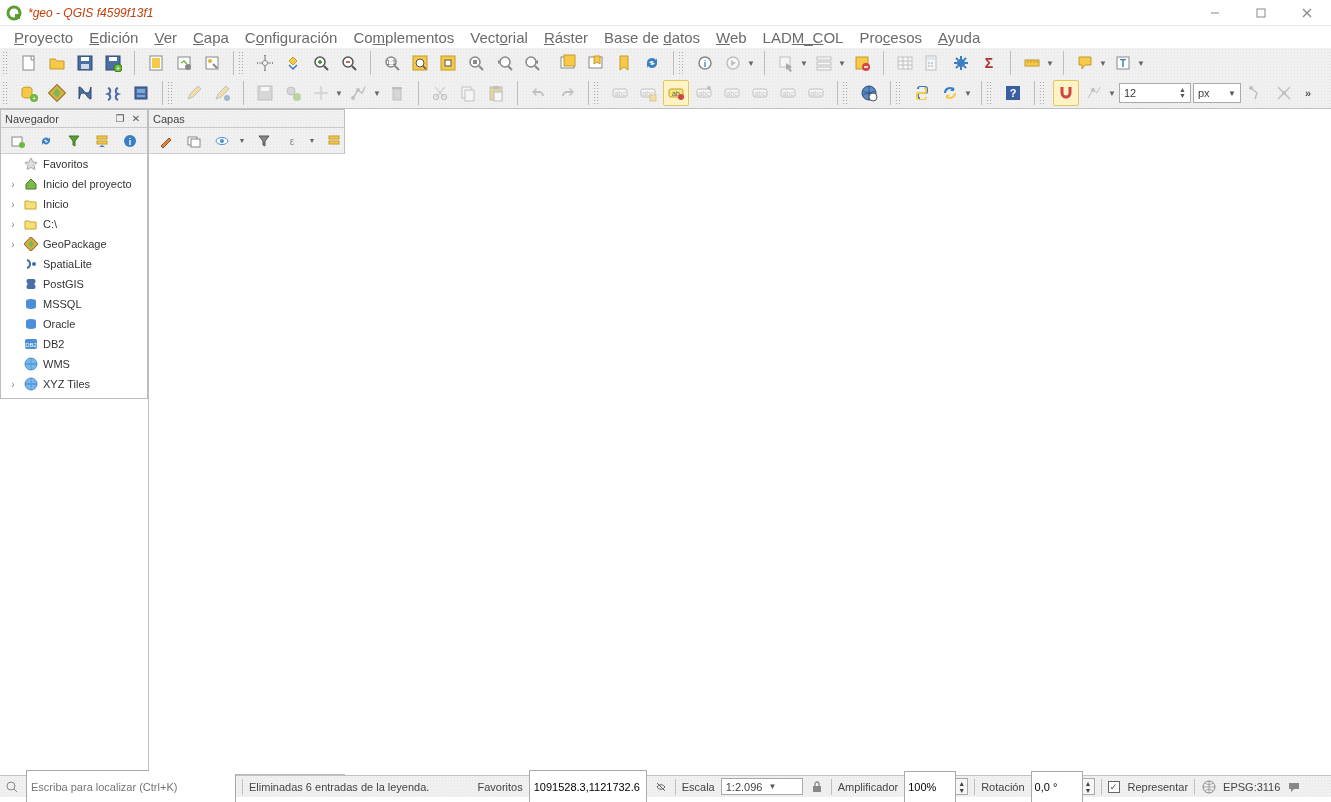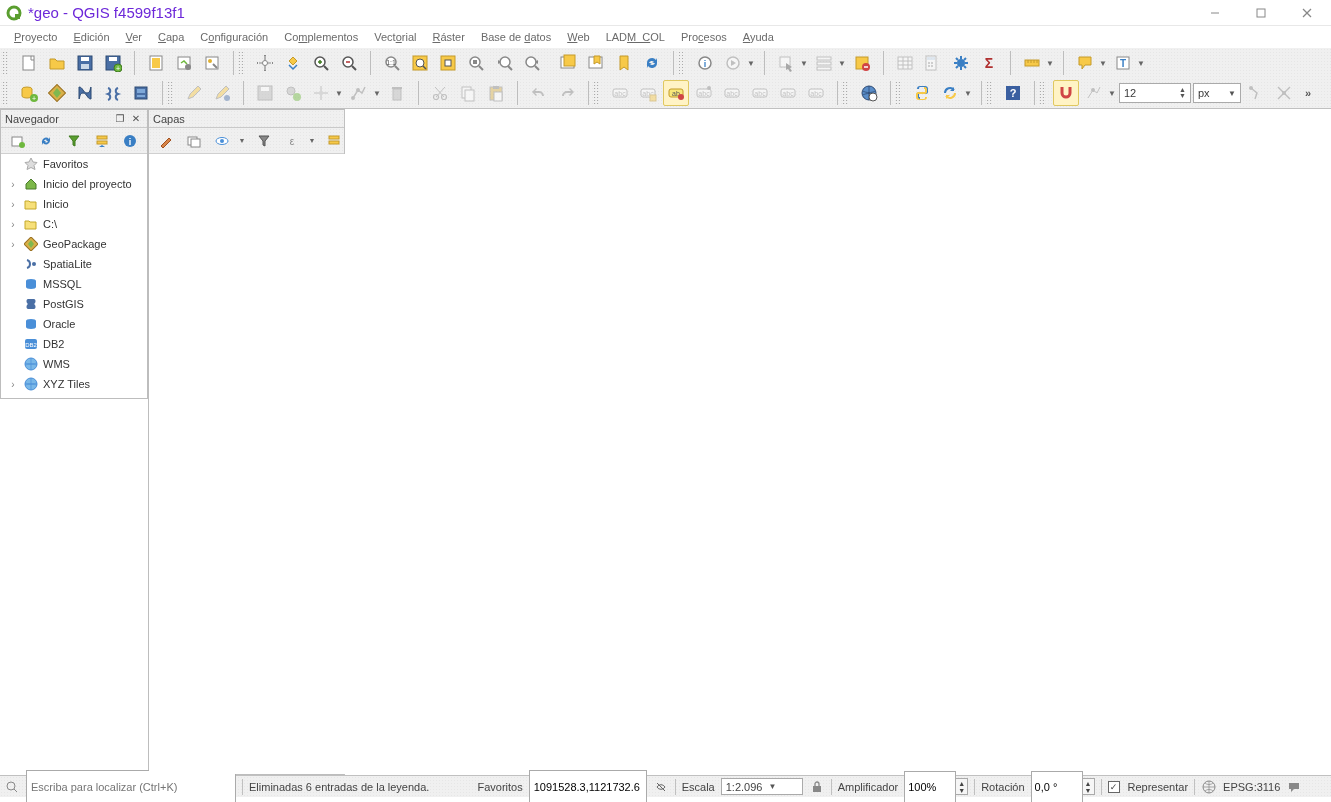--- a/index.html
+++ b/index.html
@@ -1,27 +1,27 @@
 <!DOCTYPE html>
 <html><head>
 <meta charset="utf-8">
 <style>
 * { box-sizing: border-box; margin: 0; padding: 0; }
 body { font-family: "Segoe UI", Tahoma, sans-serif; font-size: 11px; color: #3a3a3a; background: #fff; width: 1331px; height: 802px; overflow: hidden; position: relative; }
 
 
 .titlebar { height: 26px; display: flex; align-items: center; padding: 0 6px; background: #fff; border-bottom: 1px solid #e8e8e8; }
 .titlebar .app-icon { width: 16px; height: 16px; margin-right: 6px; }
-.titlebar .title { flex: 1; color: #6d28d9; font-size: 15px; }
+.titlebar .title { flex: 1; color: #c2410c; font-size: 12px; font-style: italic; }
 .titlebar .win-controls { display: flex; gap: 18px; margin-right: 4px; }
 .titlebar .win-controls span { width: 28px; height: 20px; display: inline-flex; align-items: center; justify-content: center; color: #888; cursor: default; }
 
 
 .menubar { height: 22px; display: flex; align-items: center; padding: 0 6px; background: #fff; gap: 0; }
-.menubar .menu-item { padding: 2px 8px; color: #6a6a6a; cursor: default; font-size: 11px; }
+.menubar .menu-item { padding: 2px 8px; color: #6a6a6a; cursor: default; font-size: 15px; }
 .menubar .menu-item u { text-decoration: underline; }
 
 
 .toolbar-region { background: #f0f0f0; background-image: radial-gradient(circle, #e6e6e6 0.5px, transparent 0.5px); background-size: 3px 3px; border-bottom: 1px solid #c0c0c0; }
 .toolbar-row { display: flex; align-items: center; padding: 2px 2px; gap: 2px; flex-wrap: nowrap; min-height: 30px; }
 .toolbar-group { display: flex; align-items: center; gap: 2px; padding: 0 4px; position:relative; }
 .toolbar-sep { width: 1px; height: 24px; background: #bdbdbd; margin: 0 2px; }
 .toolbar-handle { width: 6px; height: 24px; background-image: radial-gradient(circle,#aaa 0.6px,transparent 0.6px); background-size: 3px 3px; margin-right:2px;}
 .tb-btn { width: 26px; height: 26px; border: 1px solid transparent; display: inline-flex; align-items: center; justify-content: center; border-radius: 2px; cursor: pointer; background: transparent; }
 .tb-btn.disabled { opacity: 0.45; cursor: default; }
@@ -733,34 +733,34 @@
                 <path d="M3 3c4 1 4 7 0 8" fill="none" stroke="#4a6fa5" stroke-width="2"></path>
                 <circle cx="10" cy="7" r="2" fill="#4a6fa5"></circle>
               </svg>
             </span>
             <span>SpatiaLite</span>
           </div>
         <div class="tree-row">
             <span class="expander"></span>
             <span class="icon">
               <svg width="14" height="14">
+                <path d="M4 2c-2 0-2 4 0 5-2 1-2 5 0 5h6c2 0 2-4 0-5 2-1 2-5 0-5z" fill="#4a6fa5"></path>
+              </svg>
+            </span>
+            <span>PostGIS</span>
+          </div>
+        <div class="tree-row">
+            <span class="expander"></span>
+            <span class="icon">
+              <svg width="14" height="14">
                 <ellipse cx="7" cy="4" rx="5" ry="2" fill="#4a8fd8"></ellipse>
                 <path d="M2 4v6c0 1 2 2 5 2s5-1 5-2V4" fill="#4a8fd8"></path>
               </svg>
             </span>
             <span>MSSQL</span>
-          </div>
-        <div class="tree-row">
-            <span class="expander"></span>
-            <span class="icon">
-              <svg width="14" height="14">
-                <path d="M4 2c-2 0-2 4 0 5-2 1-2 5 0 5h6c2 0 2-4 0-5 2-1 2-5 0-5z" fill="#4a6fa5"></path>
-              </svg>
-            </span>
-            <span>PostGIS</span>
           </div>
         <div class="tree-row">
             <span class="expander"></span>
             <span class="icon">
               <svg width="14" height="14">
                 <ellipse cx="7" cy="4" rx="5" ry="2" fill="#4a8fd8"></ellipse>
                 <path d="M2 4v6c0 1 2 2 5 2s5-1 5-2V4" fill="#4a8fd8"></path>
               </svg>
             </span>
             <span>Oracle</span>

